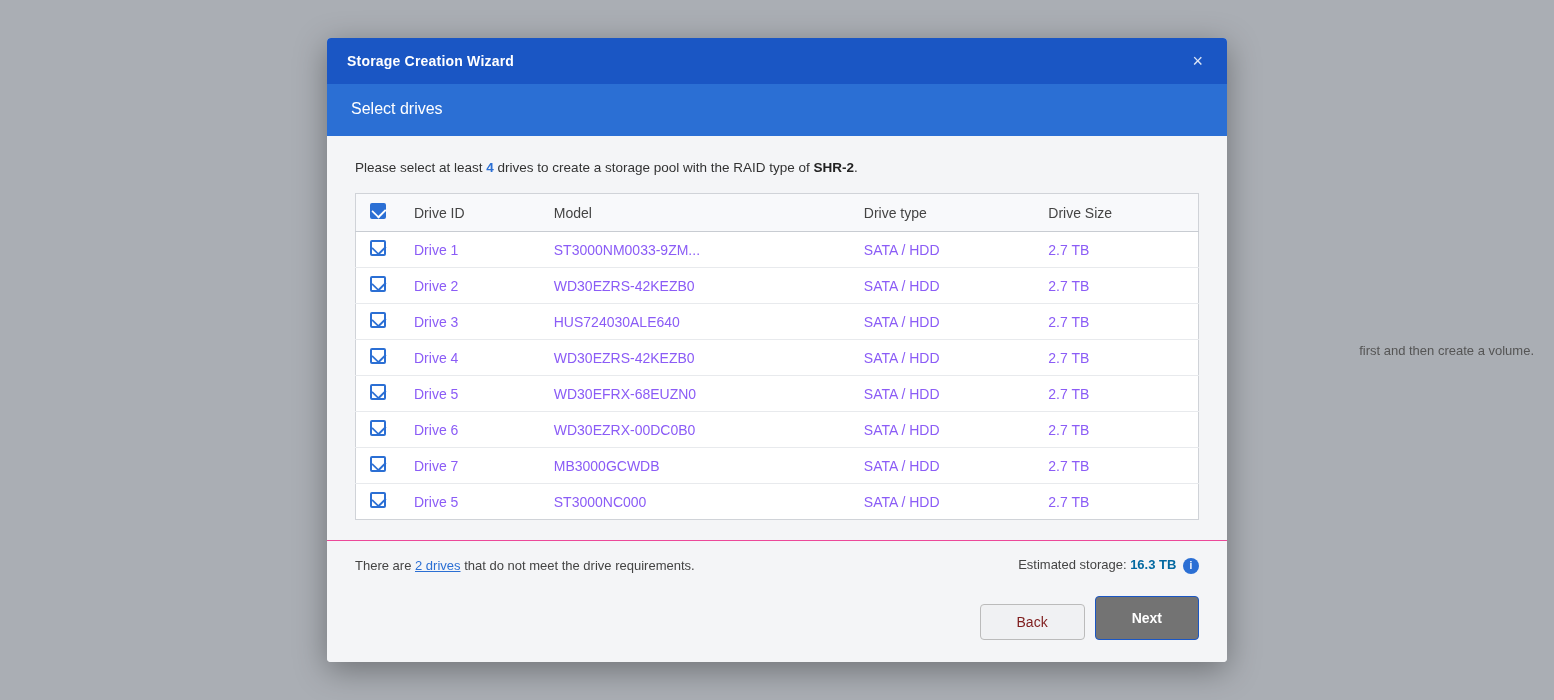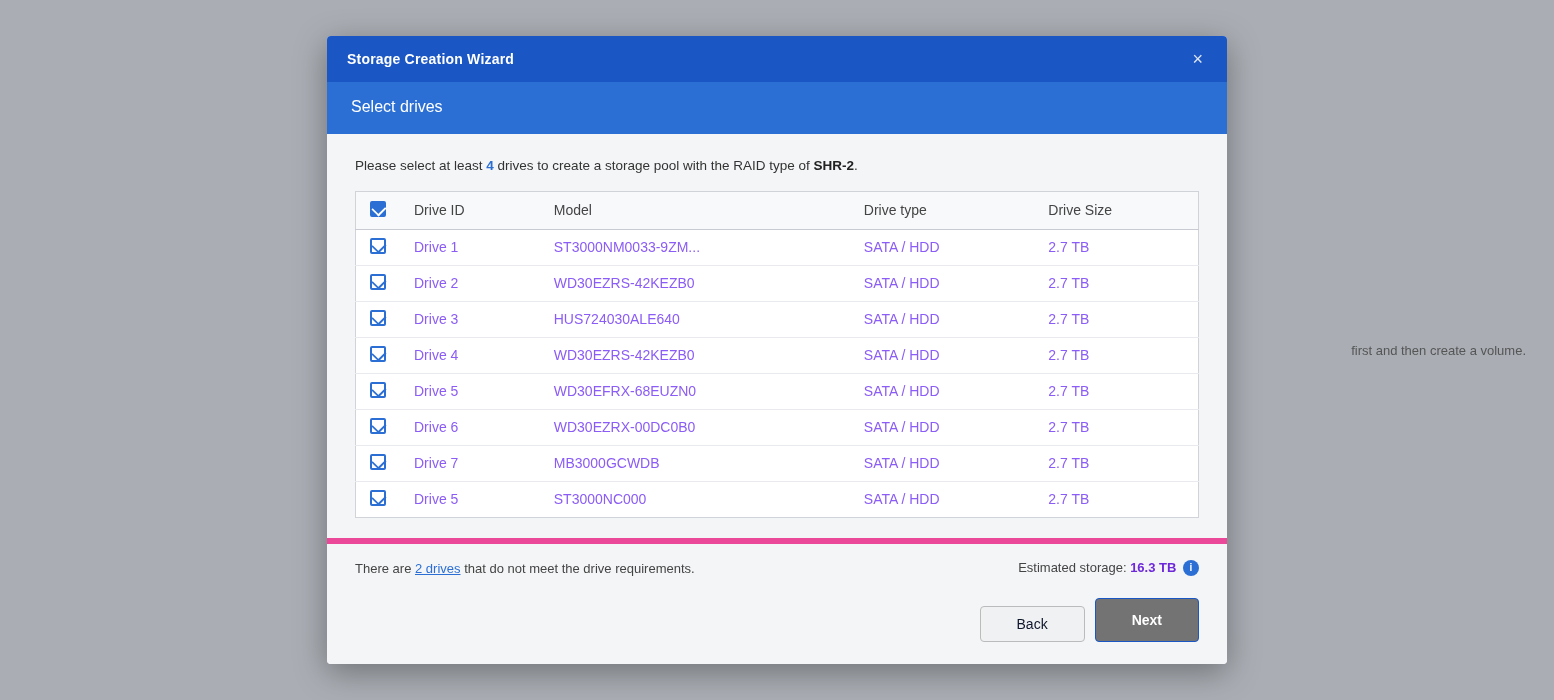--- a/index.html
+++ b/index.html
@@ -171,41 +171,41 @@
       border-left: none;
       transform: rotate(45deg) scaleY(0.8);
     }
 
     .footer {
       display: flex;
       align-items: center;
       justify-content: space-between;
       padding: 16px 28px 22px;
       background: #f4f5f7;
-      border-top: 6px solid #ec4899;
+      border-top: 1px solid #ec4899;
     }
 
     .footer-left {
       font-size: 13px;
       color: #444;
     }
 
     .footer-left .link-text {
       color: #2b6fd4;
       text-decoration: underline;
       cursor: pointer;
     }
 
     .footer-right {
       font-size: 13px;
       color: #444;
     }
 
     .footer-right .cap-value {
-      color: #6d28d9;
+      color: #0369a1;
       font-weight: 700;
     }
 
     .info-icon {
       display: inline-block;
       width: 16px;
       height: 16px;
       border-radius: 50%;
       background: #2b6fd4;
       color: #fff;
@@ -231,34 +231,34 @@
       border-radius: 4px;
       font-size: 14px;
       font-weight: 500;
       cursor: pointer;
       border: 1px solid #bbb;
       min-width: 100px;
     }
 
     .btn-back {
       background: #f0f1f3;
-      color: #0f172a;
+      color: #7f1d1d;
       margin-top: 8px;
     }
 
     .btn-next {
       background: #737373;
       color: #fff;
       border-color: #1a56c4;
       font-weight: 600;
     }
 
     .side-note {
       position: absolute;
-      right: 8px;
+      right: 0;
       top: 50%;
       transform: translateY(-50%);
       font-size: 13px;
       color: #555;
       padding-right: 20px;
       max-width: 300px;
     }
   </style>
 </head>
 <body>

